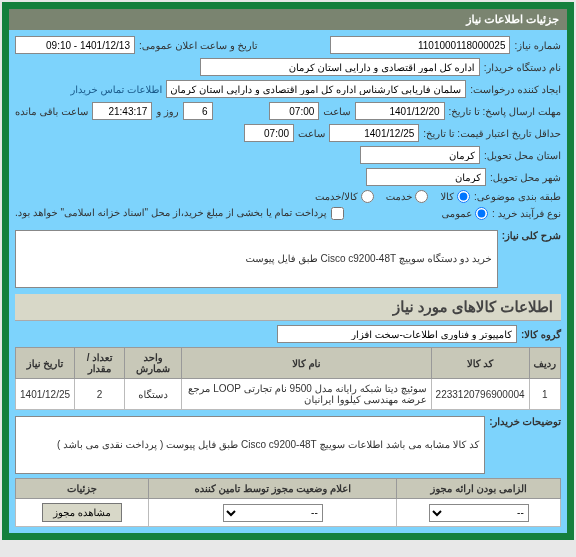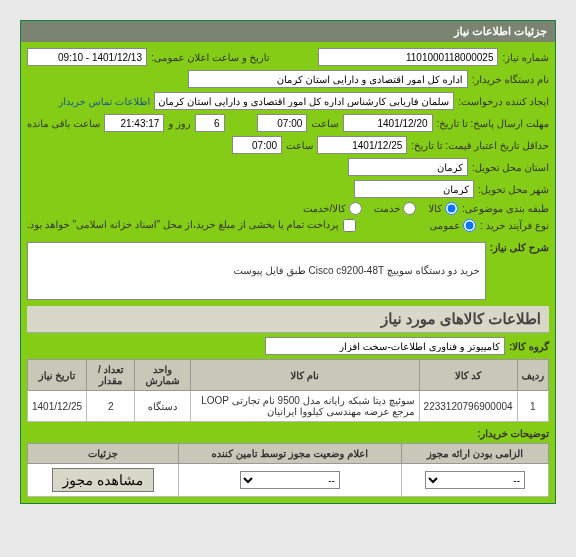--- a/index.html
+++ b/index.html
@@ -5,23 +5,23 @@
 * { box-sizing: border-box; margin: 0; padding: 0; }
 body {
   font-family: Tahoma, Arial, sans-serif;
   font-size: 11px;
   background: #e8e8e8;
   width: 576px;
   margin: 0 auto;
   color: #333;
 }
 .outer-panel {
-  background: #84cc16;
-  border: 1px solid #15803d;
-  margin: 20px;
+  background: #7dd3fc;
+  border: 7px solid #15803d;
+  margin: 2px;
 }
 .panel-header {
   background: #7a8470;
   color: #fff;
   padding: 4px 8px;
   font-size: 11px;
   font-weight: bold;
 }
 .panel-body { padding: 6px; }
 .row {
@@ -97,21 +97,21 @@
   border: 1px solid #888;
   font-size: 10px;
   height: 18px;
   min-width: 100px;
   font-family: inherit;
 }
 .btn {
   background: #d8d8c8;
   border: 1px solid #777;
   padding: 3px 10px;
-  font-size: 14px;
+  font-size: 10px;
   font-family: inherit;
   cursor: pointer;
 }
 .spacer { flex: 1; }
 .contact-link { color: #1a5a8a; font-size: 10px; cursor: pointer; }
 .watermark-bg { position: relative; }
 </style>
 </head>
 <body>
 
@@ -228,20 +228,21 @@
           <td class="right-text">سوئیچ دیتا شبکه رایانه مدل 9500 نام تجارتی LOOP مرجع عرضه مهندسی کیلووا ایرانیان</td>
           <td>دستگاه</td>
           <td>2</td>
           <td>1401/12/25</td>
         </tr>
       </tbody>
     </table>
 
     <div class="row" style="margin-top:6px;align-items:flex-start">
       <span class="label" style="font-weight:bold">توضیحات خریدار:</span>
+      <div class="textarea">کد کالا مشابه می باشد اطلاعات سوییچ Cisco c9200-48T طبق فایل پیوست ( پرداخت نقدی می باشد )</div>
     </div>
 
     <table class="items">
       <thead>
         <tr>
           <th>الزامی بودن ارائه مجوز</th>
           <th>اعلام وضعیت مجوز توسط تامین کننده</th>
           <th>جزئیات</th>
         </tr>
       </thead>

